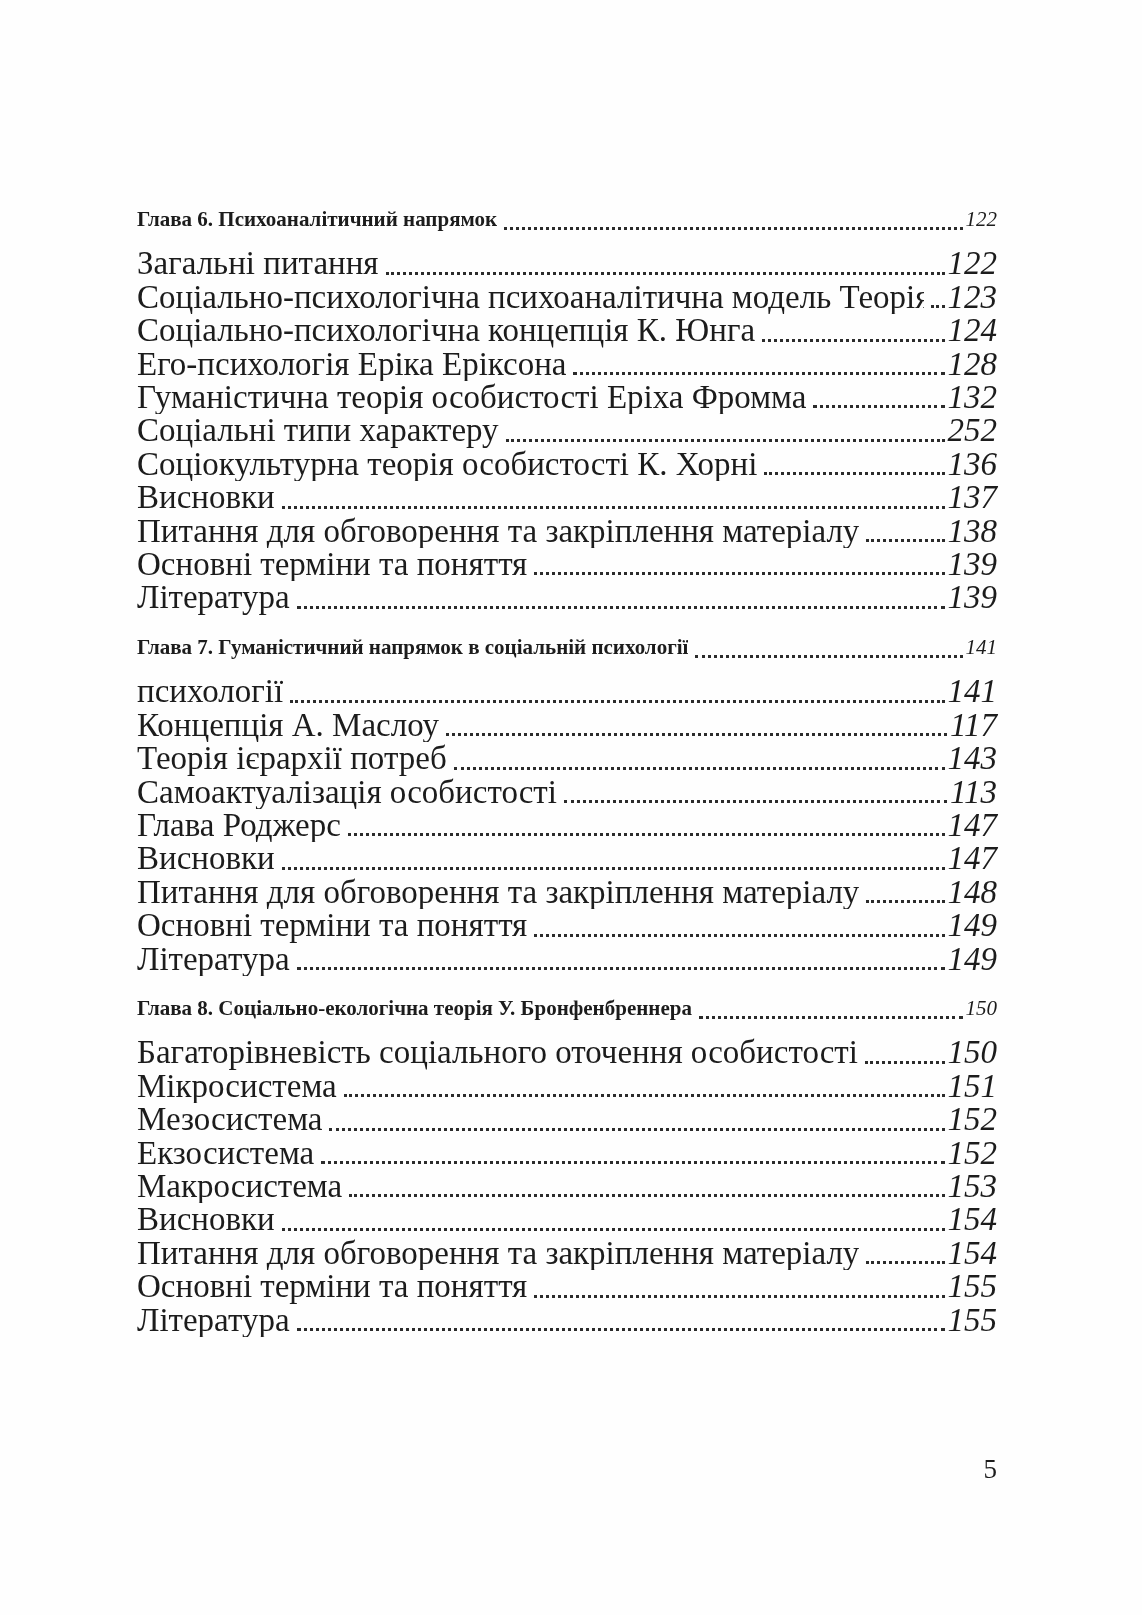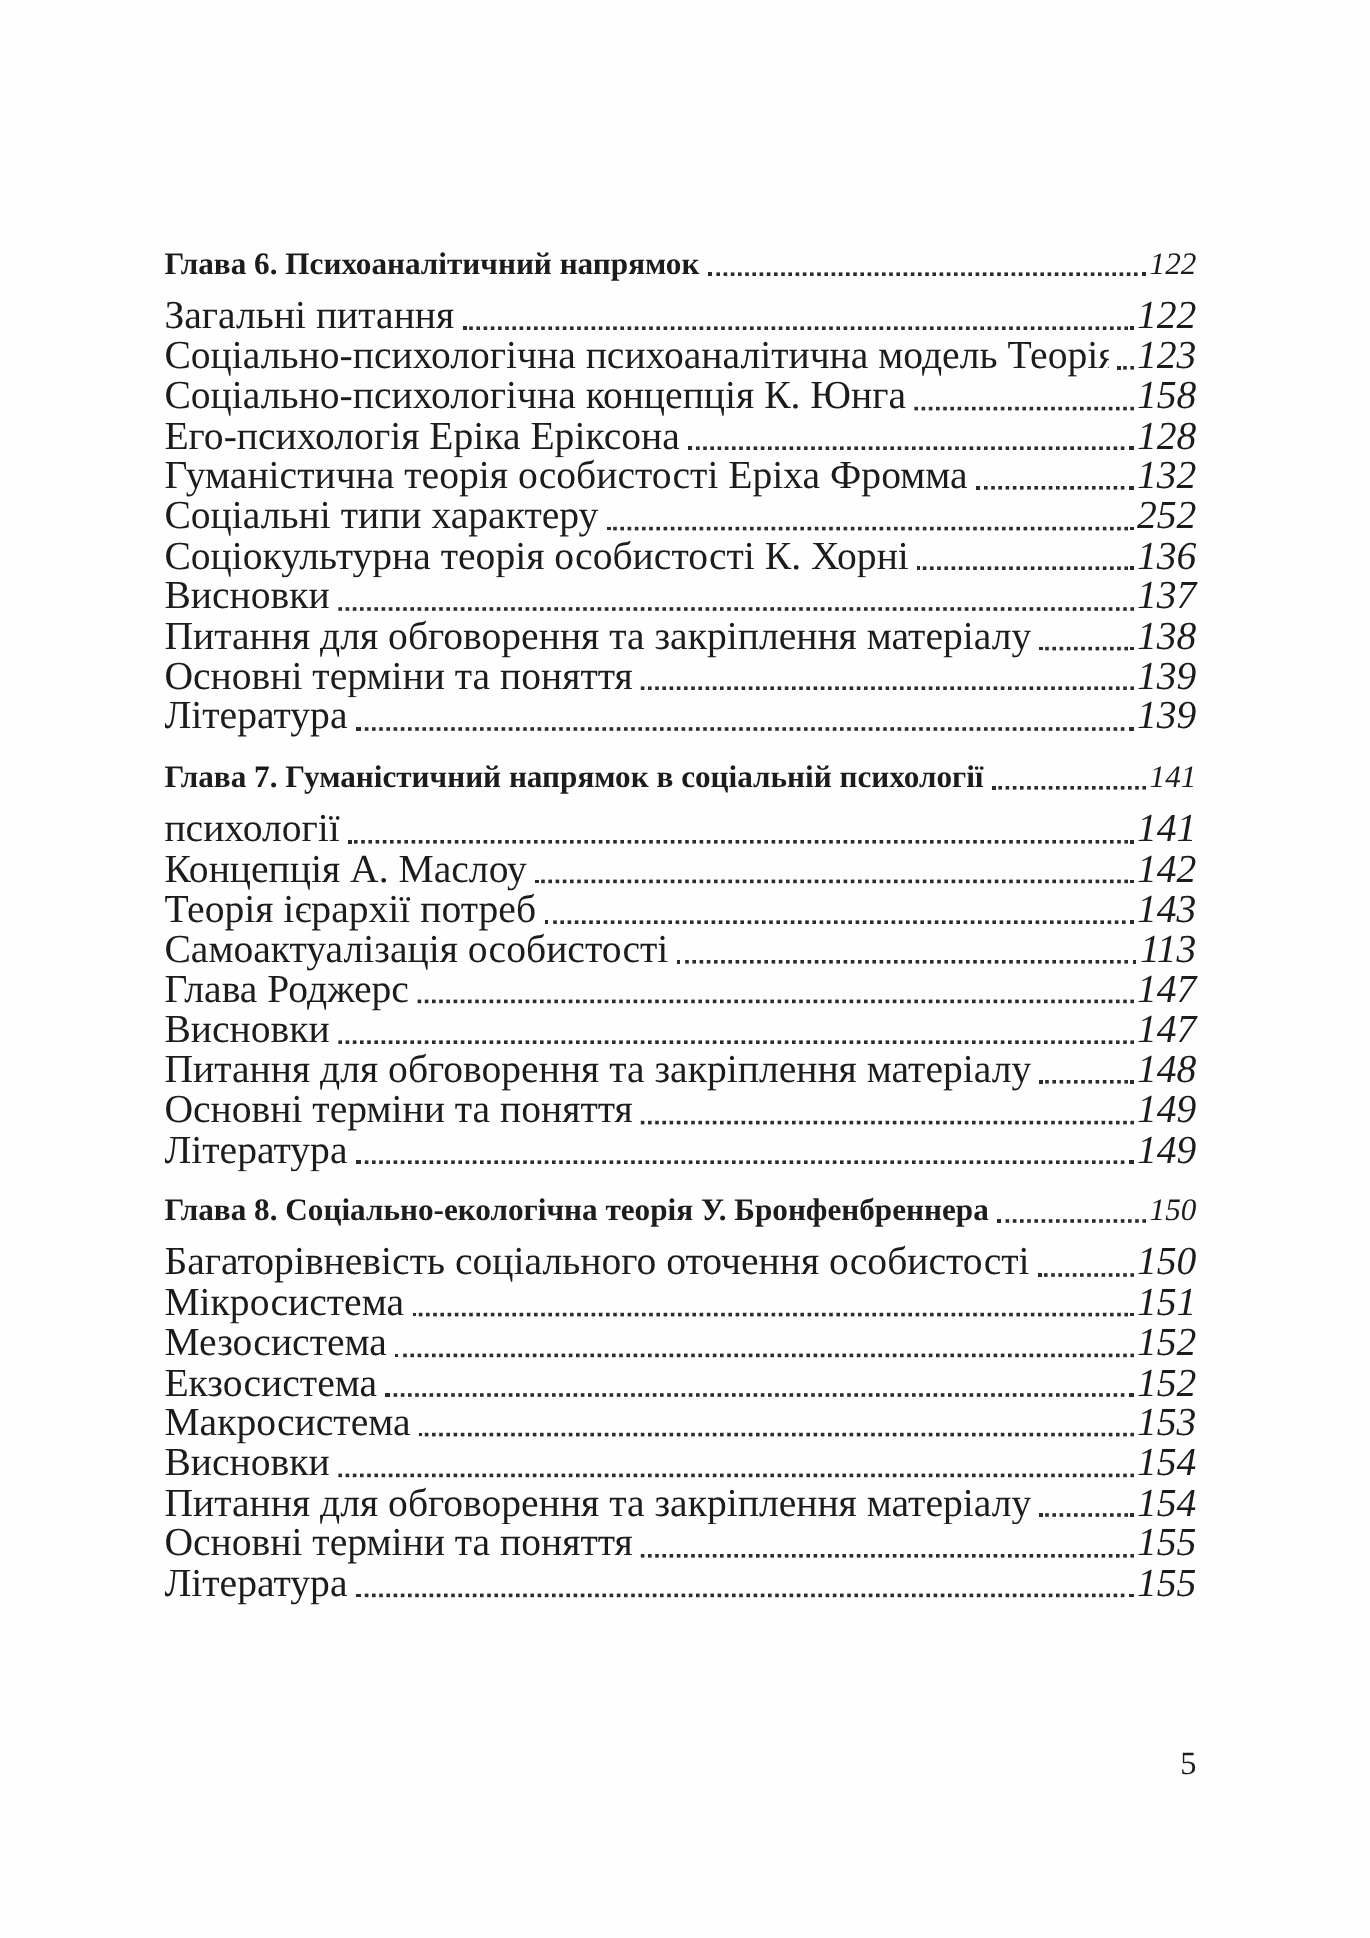--- a/index.html
+++ b/index.html
@@ -21,21 +21,21 @@
   }
   .row {
     display: flex;
     align-items: baseline;
     font-size: 33px;
     line-height: 33.4px;
     white-space: nowrap;
   }
   .row.head {
     font-weight: bold;
-    font-size: 26px;
+    font-size: 21px;
     margin-top: 16px;
     margin-bottom: 11px;
   }
   .toc-section:first-child .row.head { margin-top: 0; }
   .title { flex: 0 1 auto; overflow: hidden; }
   .leader {
     flex: 1 1 auto;
     min-width: 14px;
     height: 0;
     border-bottom: 3px dotted #2b2b2b;
@@ -72,21 +72,21 @@
           <span class="pagenum">122</span>
         </div>
         <div class="row">
           <span class="title">Соціально-психологічна психоаналітична модель Теорія</span>
           <span class="leader"></span>
           <span class="pagenum">123</span>
         </div>
         <div class="row">
           <span class="title">Соціально-психологічна концепція К. Юнга</span>
           <span class="leader"></span>
-          <span class="pagenum">158</span>
+          <span class="pagenum">124</span>
         </div>
         <div class="row">
           <span class="title">Его-психологія Еріка Еріксона</span>
           <span class="leader"></span>
           <span class="pagenum">128</span>
         </div>
         <div class="row">
           <span class="title">Гуманістична теорія особистості Еріха Фромма</span>
           <span class="leader"></span>
           <span class="pagenum">132</span>
@@ -129,21 +129,21 @@
           <span class="pagenum">141</span>
         </div>
         <div class="row">
           <span class="title">психології</span>
           <span class="leader"></span>
           <span class="pagenum">141</span>
         </div>
         <div class="row">
           <span class="title">Концепція А. Маслоу</span>
           <span class="leader"></span>
-          <span class="pagenum">142</span>
+          <span class="pagenum">117</span>
         </div>
         <div class="row">
           <span class="title">Теорія ієрархії потреб</span>
           <span class="leader"></span>
           <span class="pagenum">143</span>
         </div>
         <div class="row">
           <span class="title">Самоактуалізація особистості</span>
           <span class="leader"></span>
           <span class="pagenum">113</span>

